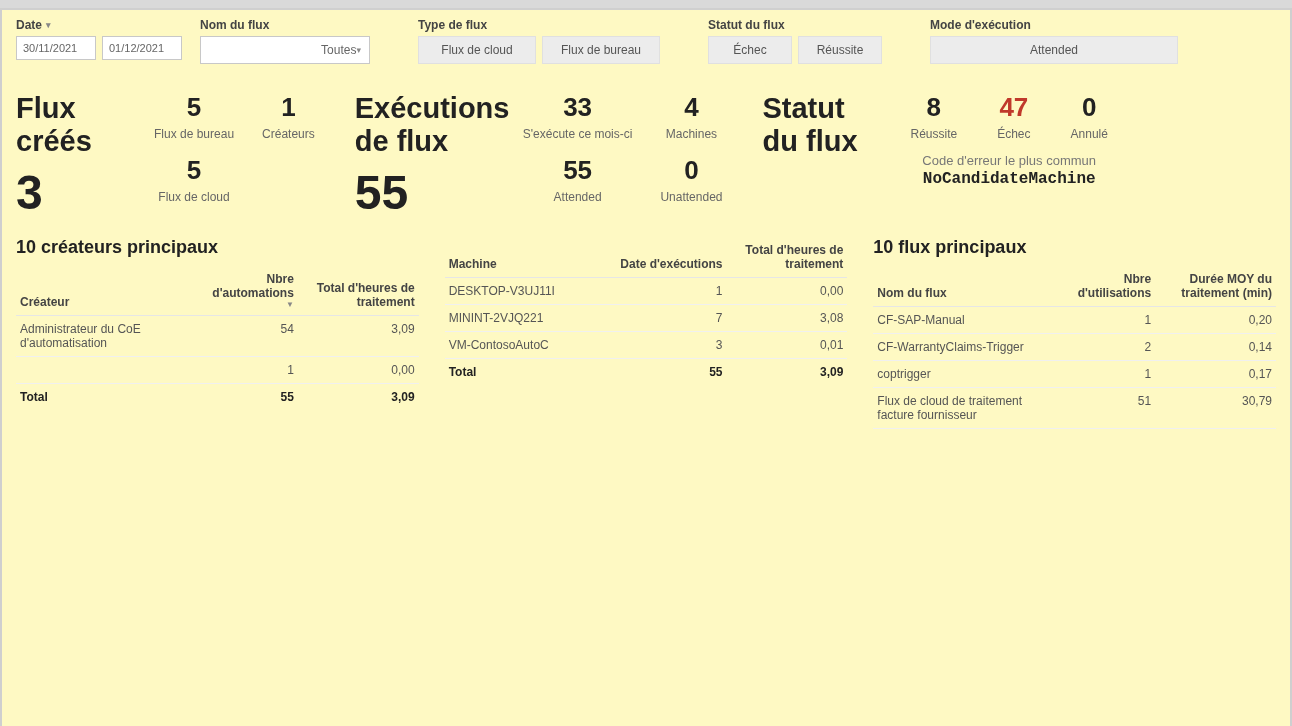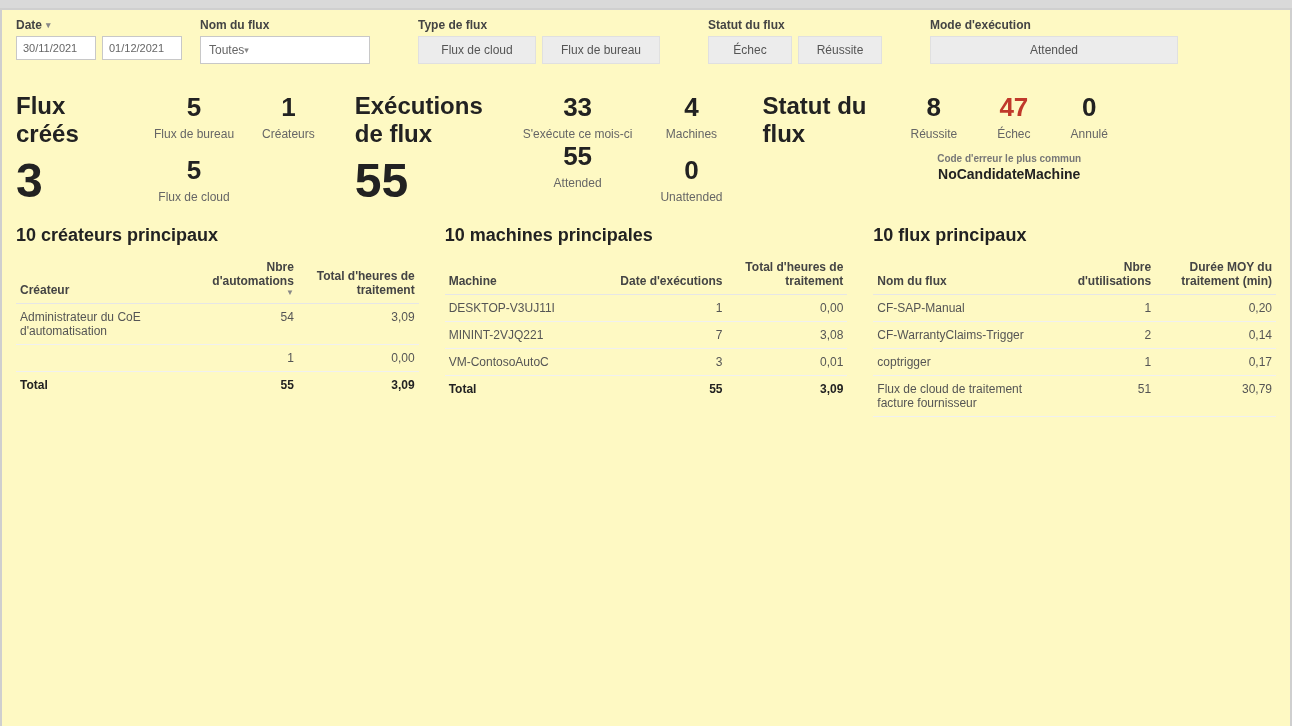--- a/index.html
+++ b/index.html
@@ -46,21 +46,21 @@
     background: #fff;
   }
   .select {
     width: 170px;
     height: 28px;
     border: 1px solid #c8c8c8;
     font-size: 12px;
     color: #666;
     display: flex;
     align-items: center;
-    justify-content: flex-start;
+    justify-content: flex-end;
     padding: 0 8px;
     background: #fff;
   }
   .btn-row { display: flex; gap: 6px; }
   .btn {
     background: #ececec;
     border: 1px solid #e0e0e0;
     font-size: 12px;
     color: #555;
     height: 28px;
@@ -73,41 +73,41 @@
   .btn-sm { width: 84px; }
   .btn-lg { width: 248px; }
 
   .kpis {
     display: flex;
     gap: 40px;
     padding: 18px 0 20px 0;
   }
   .kpi-group { display: flex; gap: 28px; }
   .kpi-title {
-    font-size: 24px;
+    font-size: 29px;
     font-weight: 600;
     line-height: 1.15;
     color: #222;
     width: 110px;
   }
   .kpi-title-w2 { width: 140px; }
   .kpi-title-w3 { width: 120px; }
   .big-number {
     font-size: 48px;
     font-weight: 700;
     color: #222;
     line-height: 1;
     margin-top: 10px;
   }
   .stat-num { font-size: 26px; font-weight: 600; color: #222; }
   .stat-num-red { color: #c0392b; }
   .stat-label { font-size: 12px; color: #666; text-align:center; }
   .stat-block { display:flex; flex-direction:column; align-items:center; gap:4px; }
-  .err-label { font-size: 10px; color: #777; font-weight: bold; }
-  .err-code { font-size: 14px; font-weight: 600; color: #222; }
+  .err-label { font-size: 13px; color: #777; }
+  .err-code { font-size: 16px; font-weight: 600; color: #222; font-family: Liberation Mono, monospace; }
 
   .tables {
     display: flex;
     gap: 26px;
     flex: 1;
     min-height: 0;
   }
   .panel {
     flex: 1;
     display: flex;
@@ -215,21 +215,21 @@
         <div class="stat-num">1</div>
         <div class="stat-label">Créateurs</div>
       </div>
     </div>
 
     <div class="kpi-group">
       <div>
         <div class="kpi-title kpi-title-w2">Exécutions de flux</div>
         <div class="big-number">55</div>
       </div>
-      <div style="display:flex;flex-direction:column;">
+      <div style="display:flex;flex-direction:column;gap:14px">
         <div class="stat-block">
           <div class="stat-num">33</div>
           <div class="stat-label">S'exécute ce mois-ci</div>
         </div>
         <div class="stat-block">
           <div class="stat-num">55</div>
           <div class="stat-label">Attended</div>
         </div>
       </div>
       <div style="display:flex;flex-direction:column;gap:14px">
@@ -301,21 +301,20 @@
           <tr class="total">
             <td>Total</td>
             <td class="right">55</td>
             <td class="right">3,09</td>
           </tr>
         </tbody>
       </table>
     </div>
 
     <div class="panel">
-      <div class="panel-title">10 machines principales</div>
       <table>
         <thead>
             <tr>
           <th style="width:42%">Machine</th>
           <th class="right" style="width:28%">Date d'exécutions</th>
           <th class="right" style="width:30%">Total d'heures de traitement</th>
         </tr>
           </thead>
         <tbody>
           <tr>

